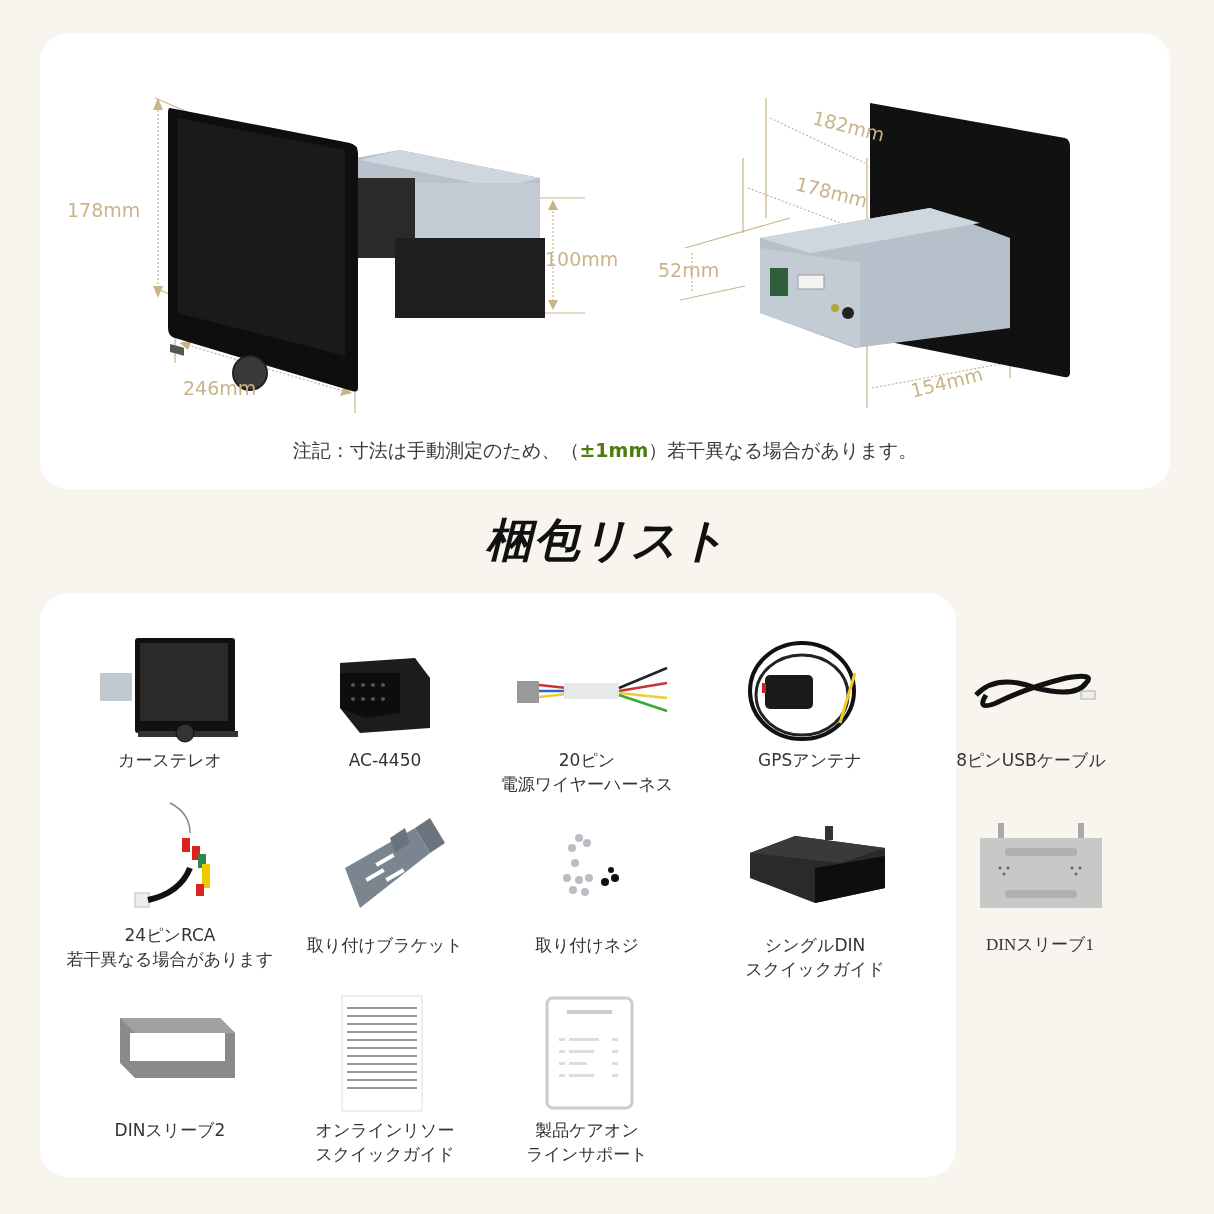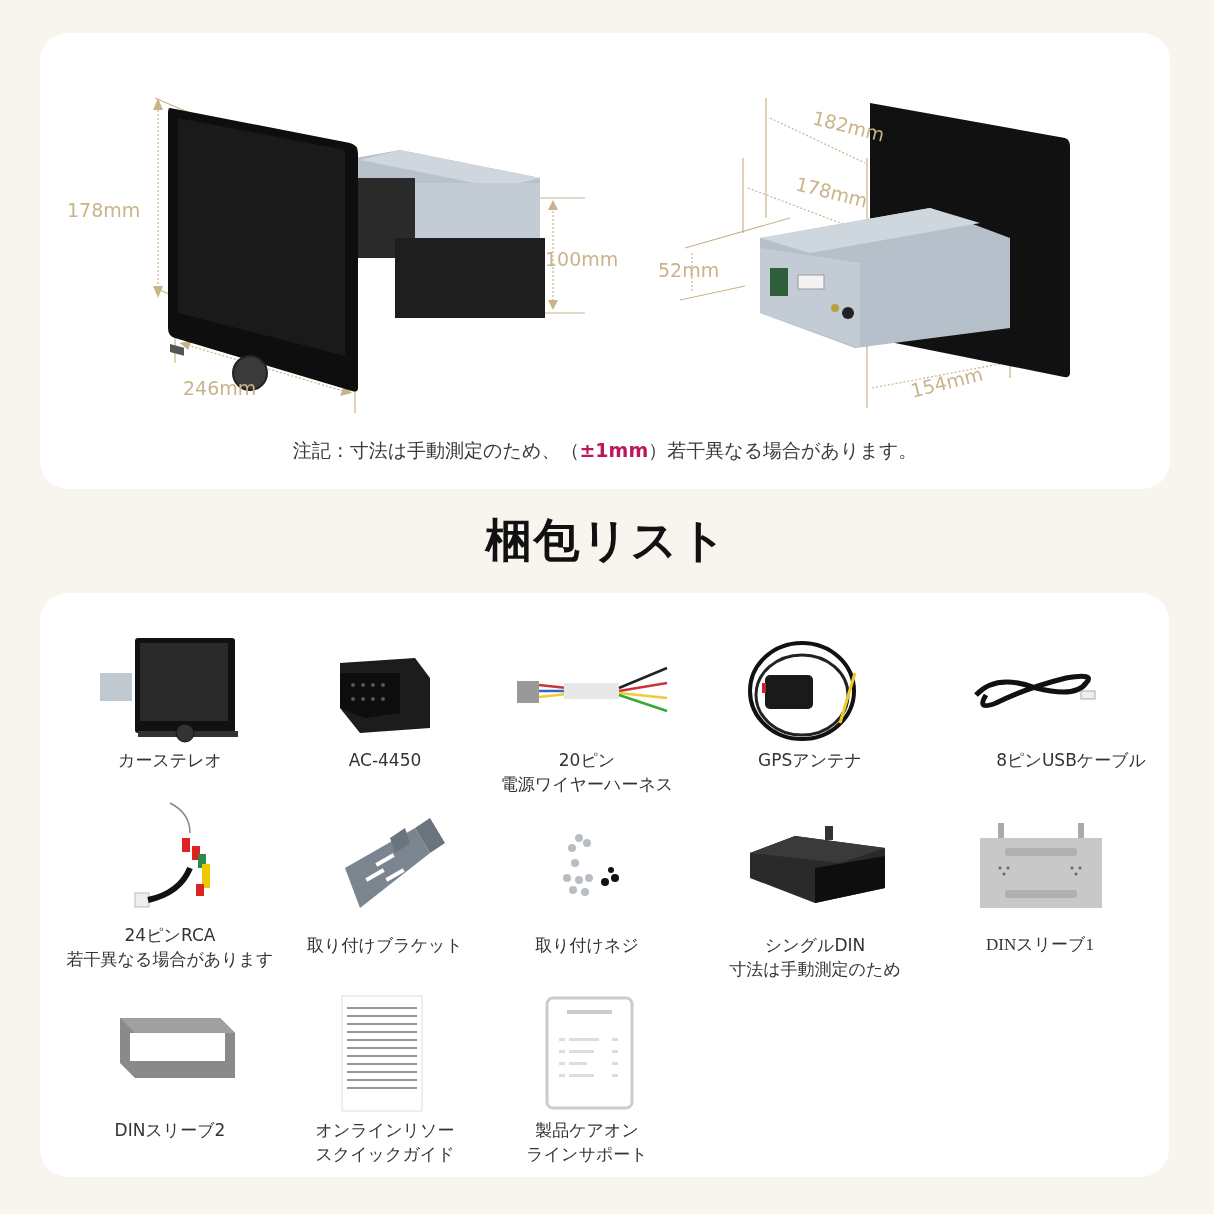--- a/index.html
+++ b/index.html
@@ -10,45 +10,46 @@
     color: #333;
     position: relative;
     overflow: hidden;
   }
   .card {
     position: absolute;
     background: #ffffff;
     border-radius: 28px;
   }
   #dim-card { left: 40px; top: 33px; width: 1130px; height: 456px; }
-  #pack-card { left: 40px; top: 593px; width: 1129px; height: 584px; }
+  #pack-card { left: 40px; top: 593px; width: 916px; height: 584px; }
 
   .dim-label {
     position: absolute;
     color: #c9b48a;
     font-size: 19px;
     white-space: nowrap;
   }
   .note {
     position: absolute;
     left: 0; right: 0; top: 405px;
     text-align: center;
     font-size: 19px;
     color: #3a3a3a;
   }
-  .note .hl { color: #be185d; font-weight: bold; }
+  .note .hl { color: #4d7c0f; font-weight: bold; }
 
   .section-title {
     position: absolute;
     left: 0; right: 0; top: 510px;
     text-align: center;
     font-size: 46px;
     font-weight: bold;
     color: #111;
     letter-spacing: 2px;
+    font-style: italic;
   }
 
   .item {
     position: absolute;
     width: 230px;
     text-align: center;
   }
   .item .pic {
     position: relative;
     margin: 0 auto;
@@ -208,21 +209,21 @@
         <ellipse cx="62" cy="58" rx="52" ry="48" fill="none" stroke="#111" stroke-width="4"></ellipse>
         <ellipse cx="62" cy="62" rx="46" ry="40" fill="none" stroke="#222" stroke-width="3"></ellipse>
         <rect x="25" y="42" width="48" height="34" rx="5" fill="#1a1a1a"></rect>
         <rect x="22" y="50" width="4" height="10" fill="#c22"></rect>
         <line x1="115" y1="40" x2="100" y2="90" stroke="#ec2" stroke-width="3"></line>
       </svg>
     </div>
     <div class="label">GPSアンテナ</div>
   </div>
 
-  <div class="item" style="left:876px;top:40px;text-align:right;">
+  <div class="item" style="left:876px;top:40px;">
     <div class="pic" style="width:150px;height:115px;">
       <svg width="150" height="115" viewBox="0 0 150 115">
         <path d="M20 62 Q40 40 80 55 Q120 65 130 50 Q140 40 110 45 Q70 55 40 70 Q20 78 30 62" fill="none" stroke="#111" stroke-width="5"></path>
         <rect x="125" y="58" width="14" height="8" fill="#eee" stroke="#aaa"></rect>
       </svg>
     </div>
     <div class="label">8ピンUSBケーブル</div>
   </div>
 
   <div class="item" style="left:15px;top:205px;">
@@ -288,21 +289,21 @@
   <div class="item" style="left:660px;top:215px;">
     <div class="pic" style="width:160px;height:125px;">
       <svg width="160" height="125" viewBox="0 0 160 125">
         <polygon points="15,45 60,28 150,40 150,80 80,95 15,70" fill="#2a2a2a"></polygon>
         <polygon points="15,45 60,28 150,40 105,55" fill="#3a3a3a"></polygon>
         <polygon points="80,60 150,48 150,80 80,95" fill="#0e0e0e"></polygon>
         <rect x="90" y="18" width="8" height="14" fill="#333"></rect>
       </svg>
     </div>
     <div class="label">シングルDIN
-寸法は手動測定のため</div>
+スクイックガイド</div>
   </div>
 
   <div class="item" style="left:885px;top:215px;font-family:Liberation Serif, serif;">
     <div class="pic" style="width:160px;height:125px;">
       <svg width="160" height="125" viewBox="0 0 160 125">
         <rect x="38" y="15" width="6" height="20" fill="#aaa"></rect>
         <rect x="118" y="15" width="6" height="20" fill="#aaa"></rect>
         <rect x="20" y="30" width="122" height="70" fill="#c8c8c8"></rect>
         <rect x="45" y="40" width="72" height="8" rx="3" fill="#b0b0b0"></rect>
         <rect x="45" y="82" width="72" height="8" rx="3" fill="#b0b0b0"></rect>

